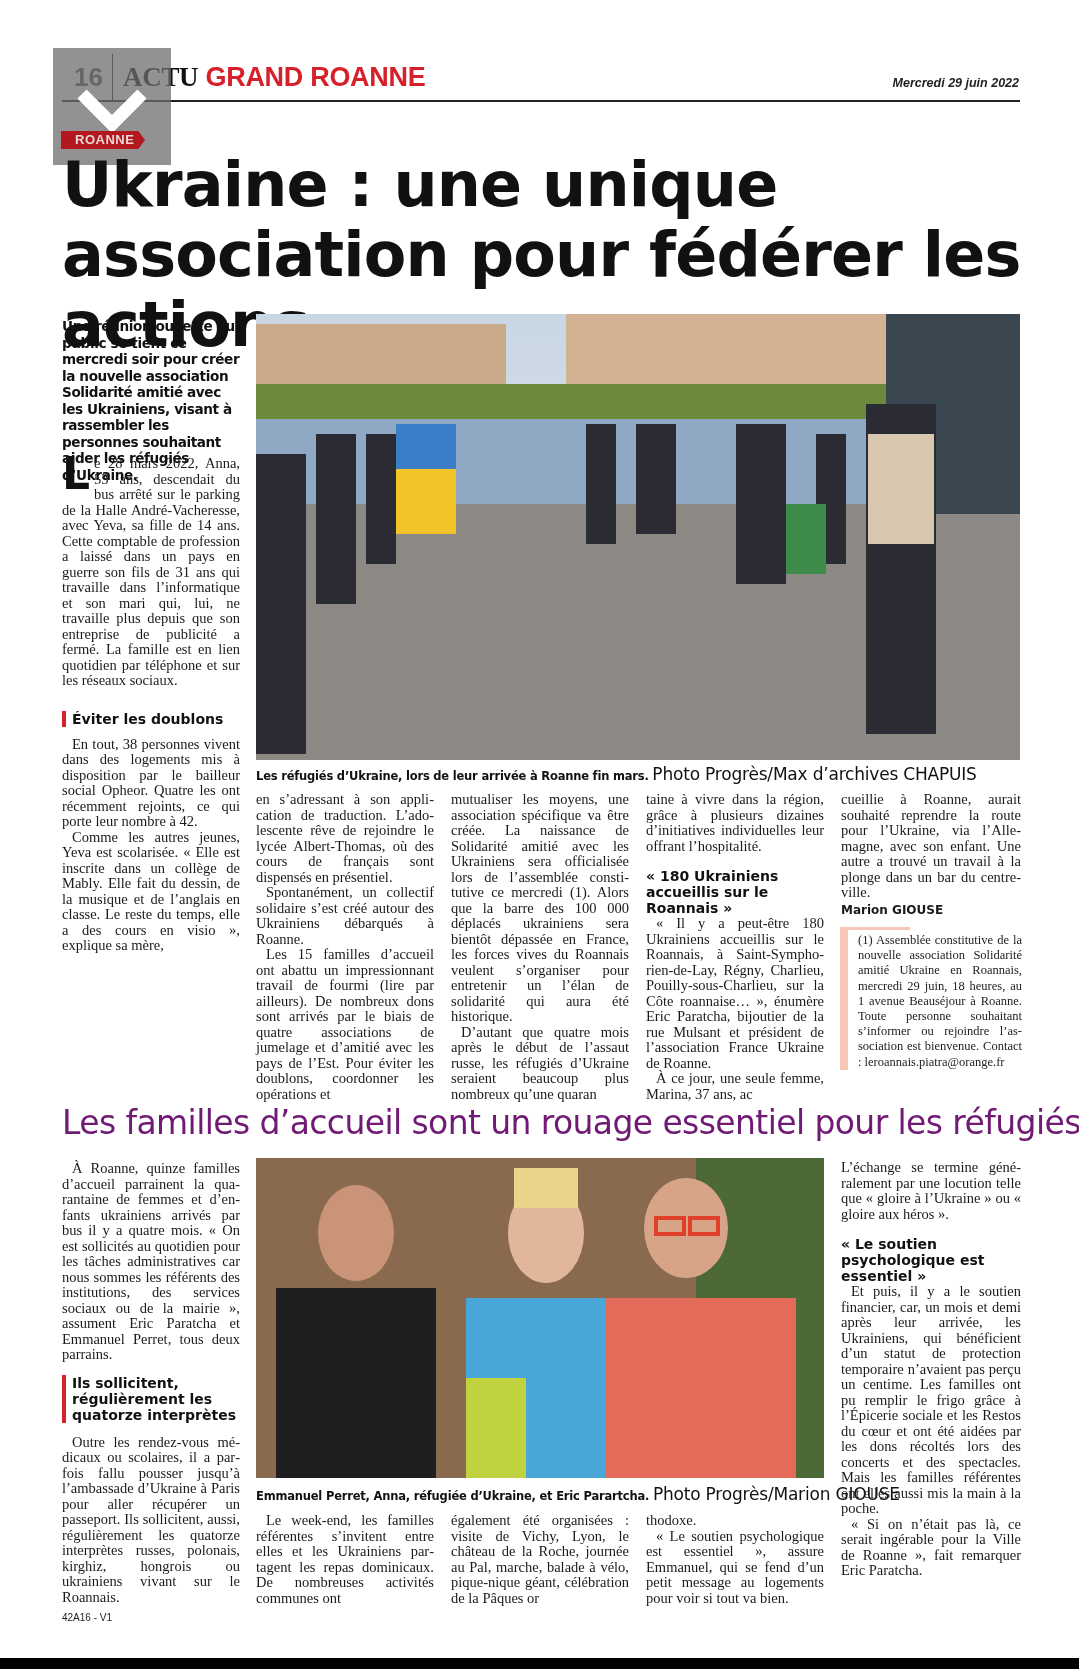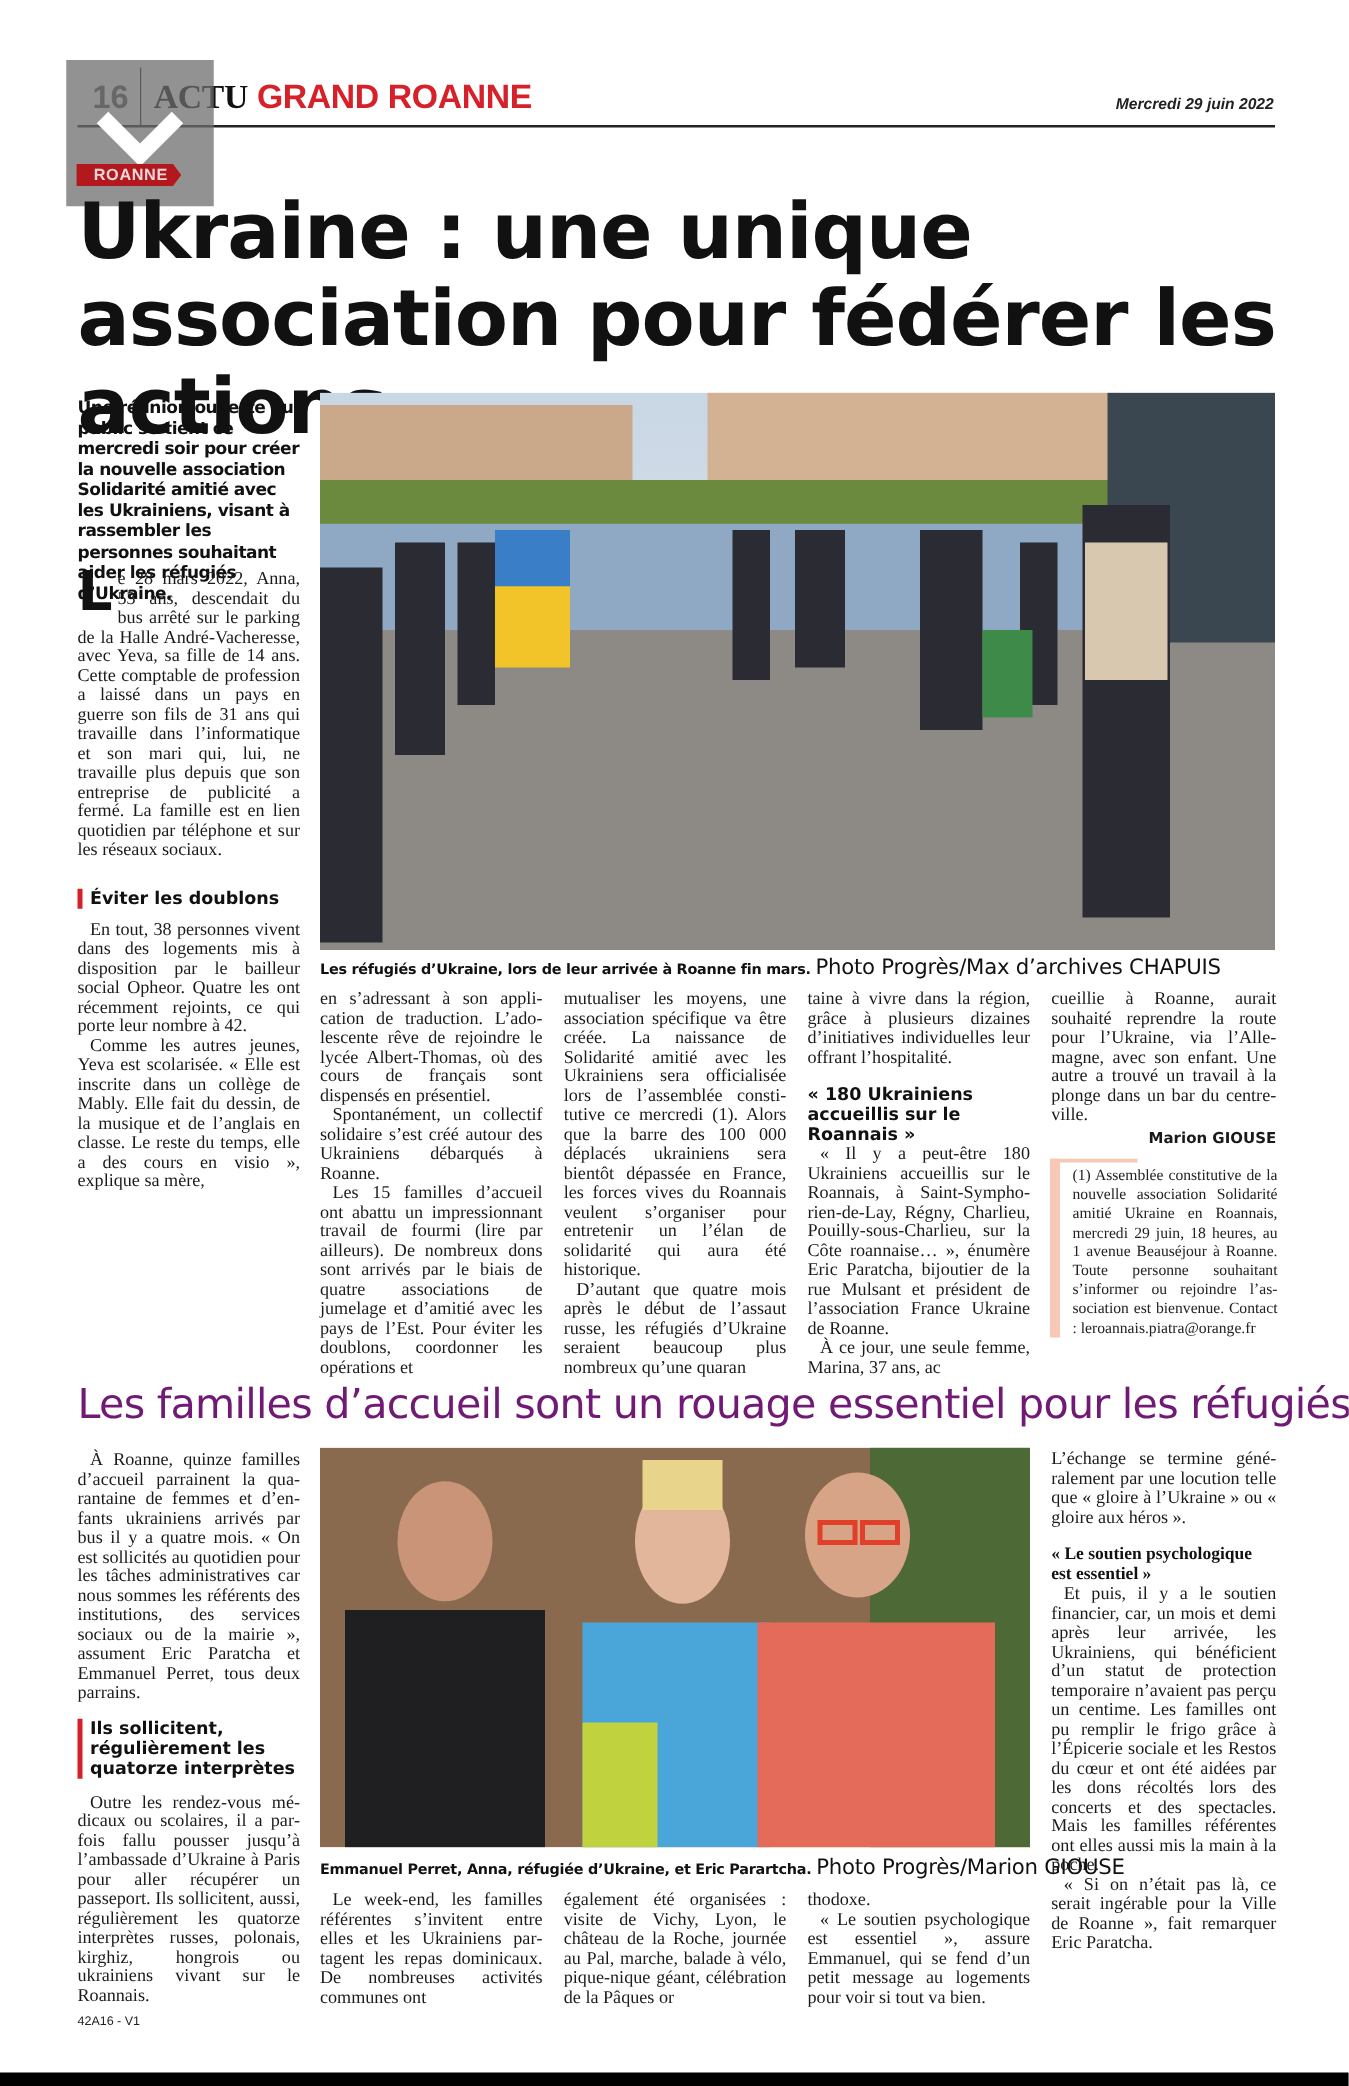--- a/index.html
+++ b/index.html
@@ -30,21 +30,21 @@
   .col p.noindent { text-indent: 0; }
   .dropcap { float: left; font: bold 44px "DejaVu Sans", sans-serif; line-height: 36px; margin: 0 4px 0 0; color: #111; }
 
   .subhead { font: bold 14px "DejaVu Sans", sans-serif; line-height: 16px; color: #111; margin: 4px 0 6px 0; text-align: left; }
   .subhead.bar { border-left: 4px solid #d6202a; padding-left: 6px; }
 
   .photo { position: absolute; overflow: hidden; }
   .caption { position: absolute; font: bold 11.5px "DejaVu Sans", sans-serif; color: #111; white-space: nowrap; letter-spacing: -0.2px; }
   .caption .credit { font-weight: normal; font-size: 17px; }
 
-  .signature { text-align: right; font: bold 12px "DejaVu Sans", sans-serif; margin-top: 2px; }
+  .signature { text-align: left; font: bold 12px "DejaVu Sans", sans-serif; margin-top: 2px; }
 
   .note-box { position: absolute; left: 840px; top: 927px; width: 182px; border-left: 8px solid #f6c8b5; padding: 6px 0 0 10px; font-size: 12.5px; line-height: 15.2px; text-align: justify; }
   .note-box::before { content: ""; position: absolute; left: -8px; top: 0; width: 70px; height: 3px; background: #f6c8b5; }
 
   .headline2 { position: absolute; left: 62px; top: 1103px; width: 960px; font: 33px "DejaVu Sans", sans-serif; color: #701a75; letter-spacing: -0.6px; white-space: nowrap; }
 
   .footer-code { position: absolute; left: 62px; top: 1612px; font: 10px "Liberation Sans", sans-serif; color: #222; }
   .bottom-bar { position: absolute; left: 0; top: 1658px; width: 1079px; height: 11px; background: #000; }
 </style>
 </head>
@@ -174,19 +174,19 @@
   <p class="noindent">également été organisées : visite de Vichy, Lyon, le château de la Roche, jour­née au Pal, marche, balade à vélo, pique-nique géant, célébration de la Pâques or­</p>
 </div>
 
 <div class="col" style="left:646px; top:1513px; width:178px;">
   <p class="noindent">thodoxe.</p>
   <p>« Le soutien psychologi­que est essentiel », assure Emmanuel, qui se fend d’un petit message au logements pour voir si tout va bien.</p>
 </div>
 
 <div class="col" style="left:841px; top:1160px; width:180px;">
   <p class="noindent">L’échange se termine géné­ralement par une locution telle que « gloire à l’Ukrai­ne » ou « gloire aux hé­ros ».</p>
-  <div class="subhead" style="margin-top:14px; margin-bottom:0;font-family:Liberation Serif, serif;">« Le soutien psychologique est essentiel »</div>
+  <div class="subhead" style="margin-top:14px; margin-bottom:0;">« Le soutien psychologique est essentiel »</div>
   <p>Et puis, il y a le soutien financier, car, un mois et demi après leur arrivée, les Ukrainiens, qui bénéficient d’un statut de protection temporaire n’avaient pas perçu un centime. Les fa­milles ont pu remplir le fri­go grâce à l’Épicerie sociale et les Restos du cœur et ont été aidées par les dons ré­coltés lors des concerts et des spectacles. Mais les fa­milles référentes ont elles aussi mis la main à la po­che.</p>
   <p>« Si on n’était pas là, ce serait ingérable pour la Vil­le de Roanne », fait remar­quer Eric Paratcha.</p>
 </div>
 
 <div class="footer-code">42A16 - V1</div>
 <div class="bottom-bar"></div>
 
 </body></html>

